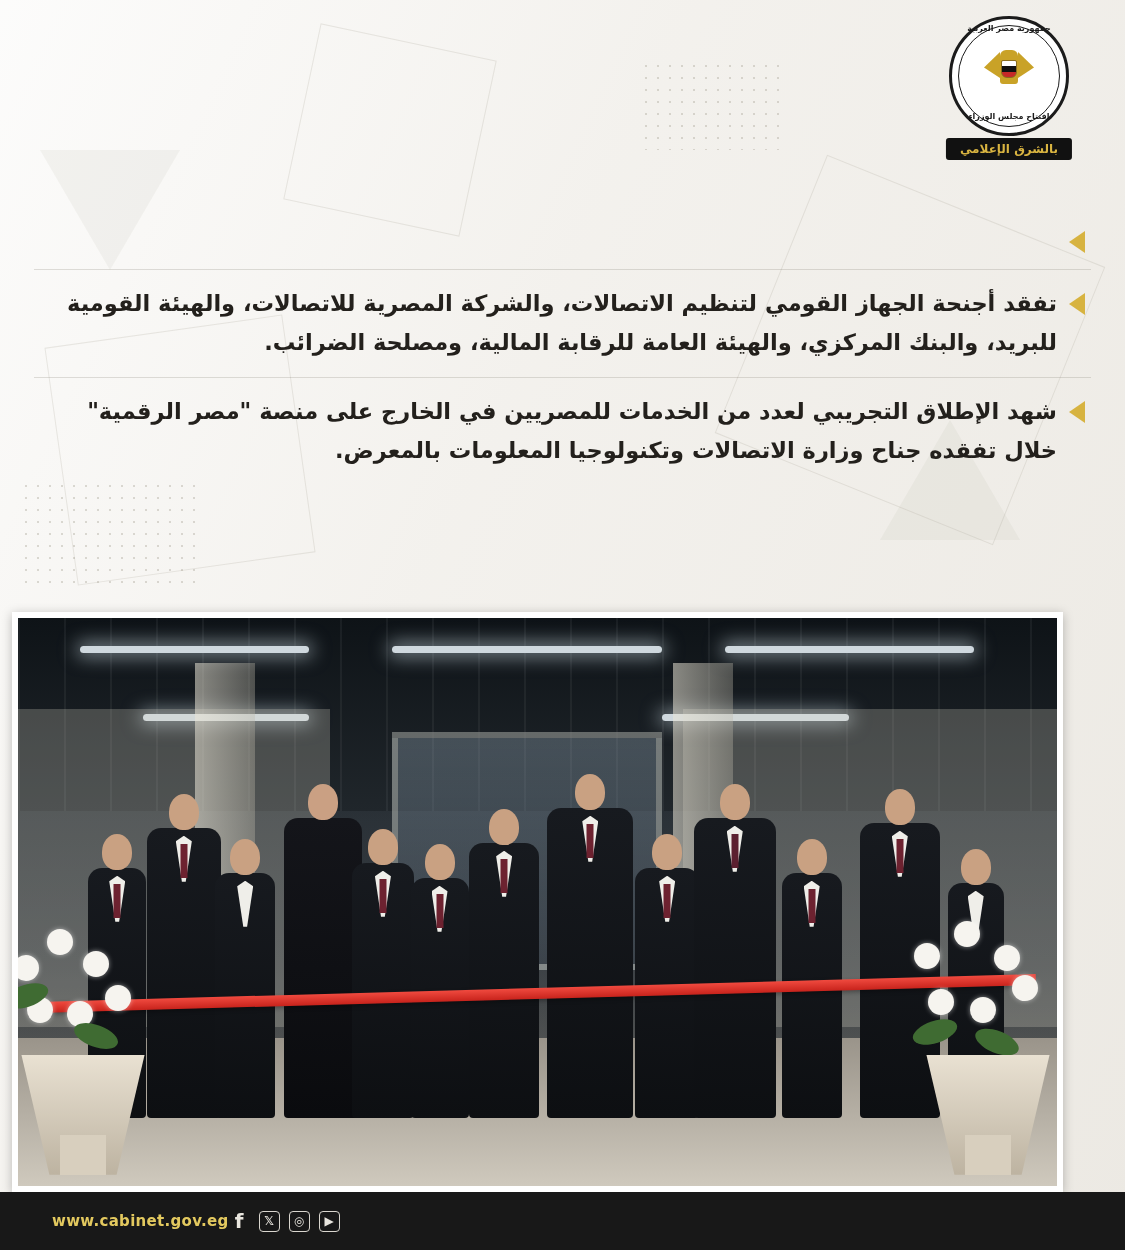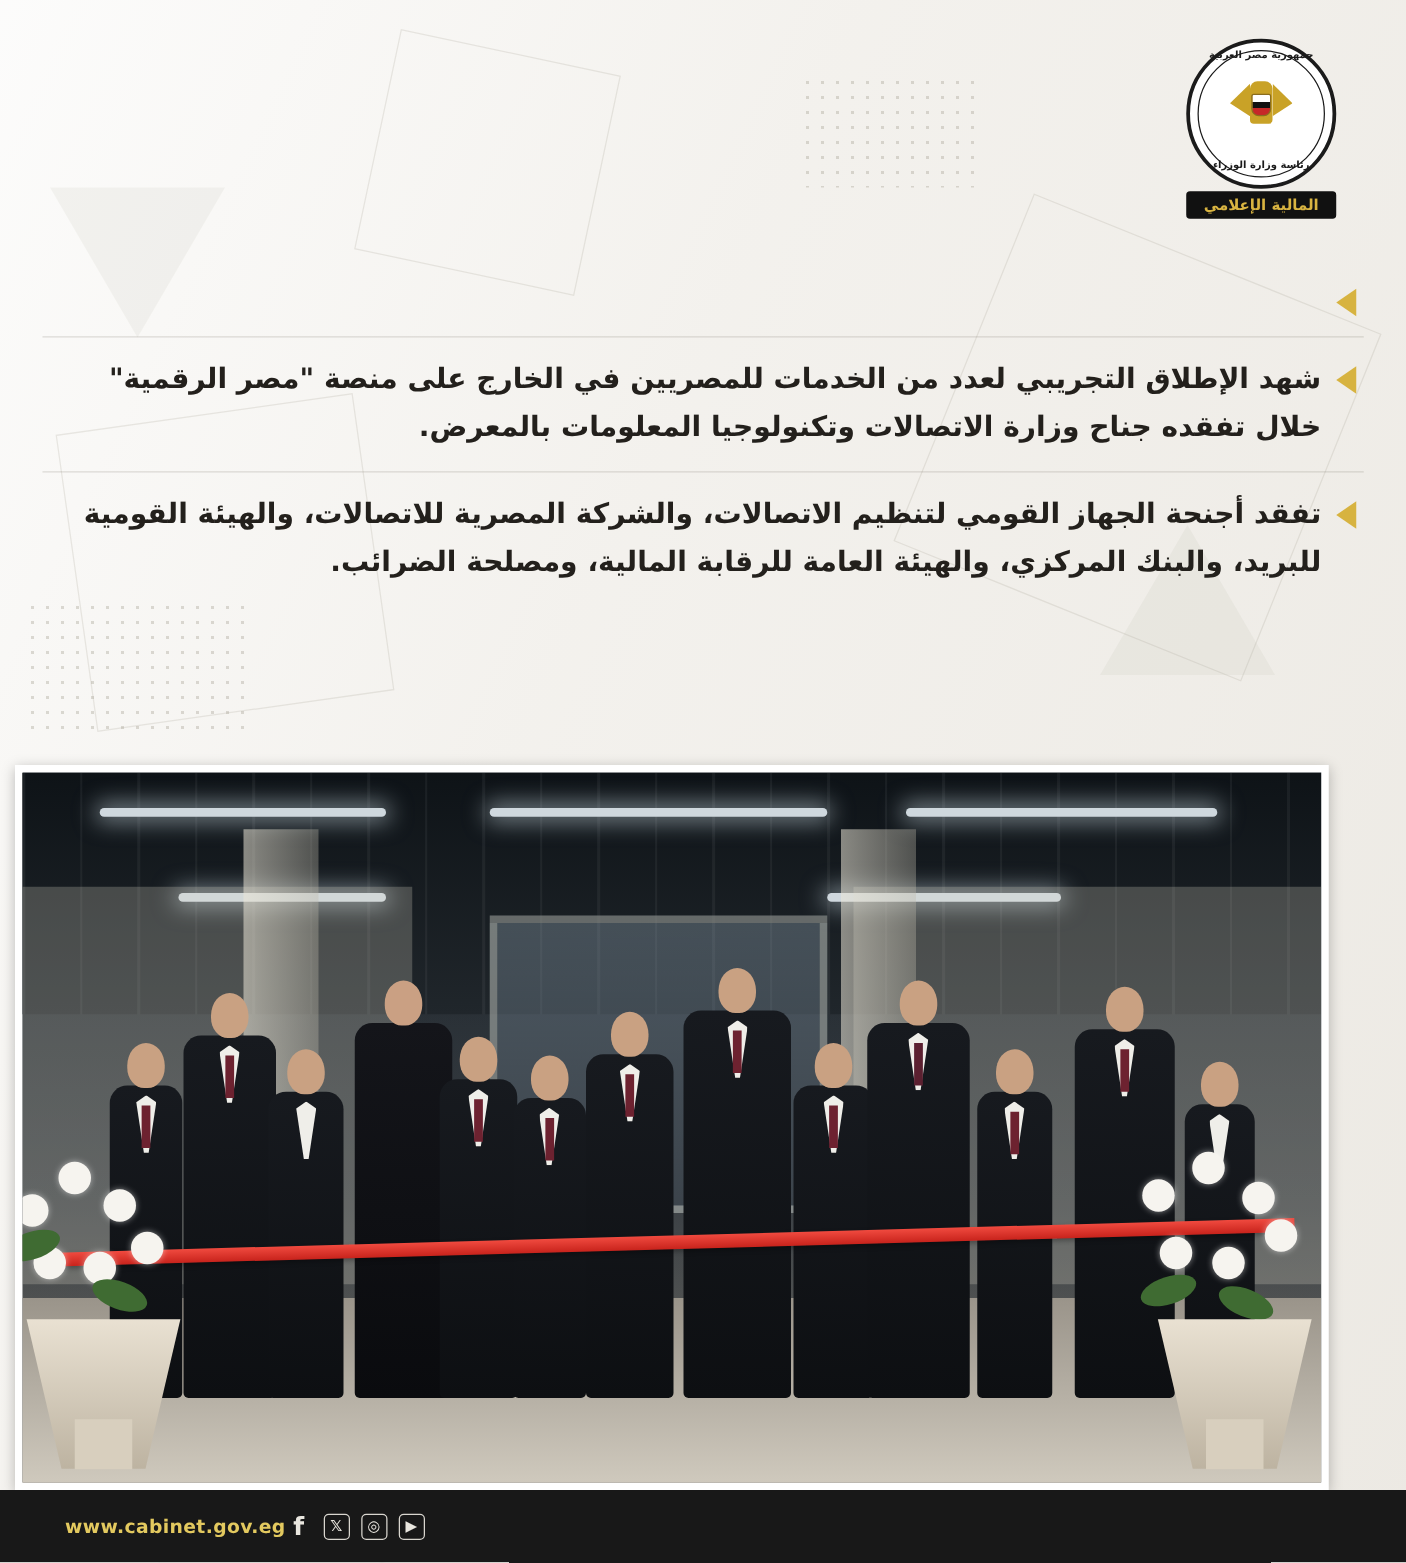--- a/index.html
+++ b/index.html
@@ -39,21 +39,21 @@
   
   .header {
     position: relative;
     height: 190px;
     padding: 0;
   }
   .logo-wrap {
     position: absolute;
     top: 14px; right: 26px;
     width: 180px; height: 165px;
-    display: flex; align-items: flex-end; justify-content: center;
+    display: flex; align-items: flex-start; justify-content: center;
   }
   .logo {
     position: relative;
     width: 160px; height: 150px;
     display: flex; flex-direction: column; align-items: center; justify-content: flex-start;
   }
   .logo .ring {
     position: absolute; top: 2px; left: 50%; transform: translateX(-50%);
     width: 120px; height: 120px; border-radius: 50%;
     border: 3px solid #1b1b1b;
@@ -319,40 +319,40 @@
     <div class="logo-wrap">
       <div class="logo">
         <div class="ring"></div>
         <div class="logo-top-text">جمهورية مصر العربية</div>
         <div class="eagle">
           <span class="wingL"></span>
           <span class="wingR"></span>
           <span class="body"></span>
           <span class="shield"></span>
         </div>
-        <div class="logo-mid-text">رئاسة وزارة الوزراء</div>
-        <div class="banner">المالية الإعلامي</div>
+        <div class="logo-mid-text">افتتاح مجلس الوزراء</div>
+        <div class="banner">بالشرق الإعلامي</div>
       </div>
     </div>
   </div>
 
   <div class="bullets">
 
     <div class="bullet">
       <div class="arrow"></div>
+    </div>
+
+    <div class="bullet">
+      <div class="arrow"></div>
+      <p>تفقد أجنحة الجهاز القومي لتنظيم الاتصالات، والشركة المصرية للاتصالات، والهيئة القومية للبريد، والبنك المركزي، والهيئة العامة للرقابة المالية، ومصلحة الضرائب.</p>
     </div>
 
     <div class="bullet">
       <div class="arrow"></div>
       <p>شهد الإطلاق التجريبي لعدد من الخدمات للمصريين في الخارج على منصة "مصر الرقمية" خلال تفقده جناح وزارة الاتصالات وتكنولوجيا المعلومات بالمعرض.</p>
-    </div>
-
-    <div class="bullet">
-      <div class="arrow"></div>
-      <p>تفقد أجنحة الجهاز القومي لتنظيم الاتصالات، والشركة المصرية للاتصالات، والهيئة القومية للبريد، والبنك المركزي، والهيئة العامة للرقابة المالية، ومصلحة الضرائب.</p>
     </div>
   </div>
 
   <div class="photo-wrap">
     <div class="photo">
       <div class="hall"></div>
       <div class="ceiling"></div>
       <div class="light" style="top:28px;left:6%;width:22%;"></div>
       <div class="light" style="top:28px;left:36%;width:26%;"></div>
       <div class="light" style="top:28px;left:68%;width:24%;"></div>

